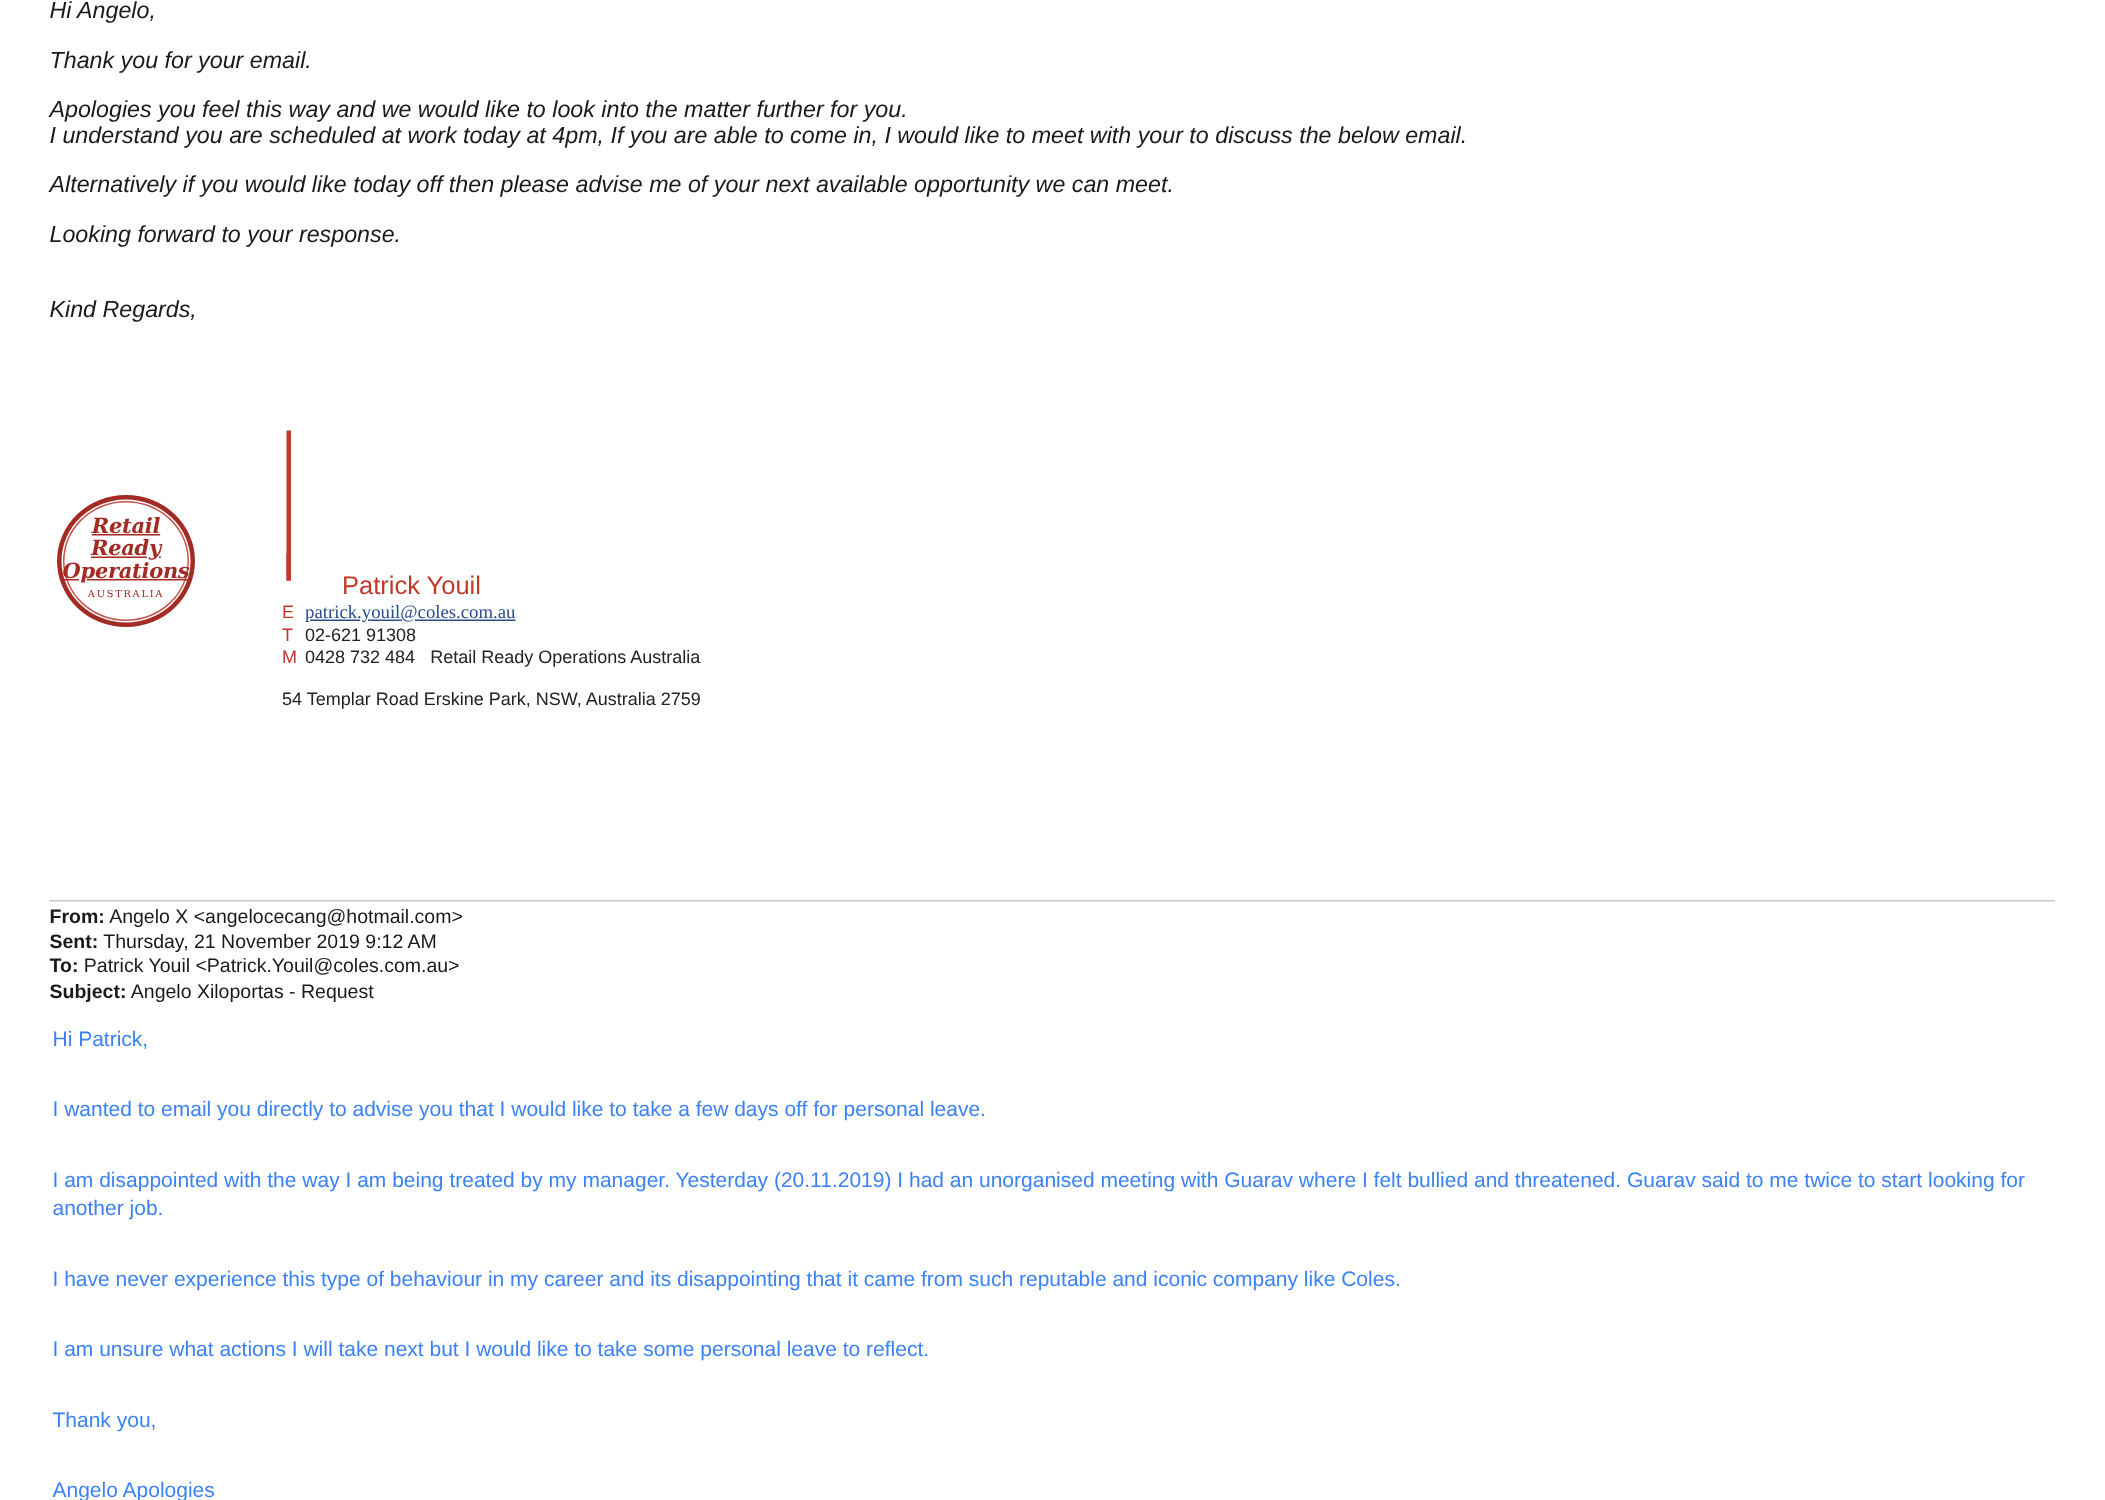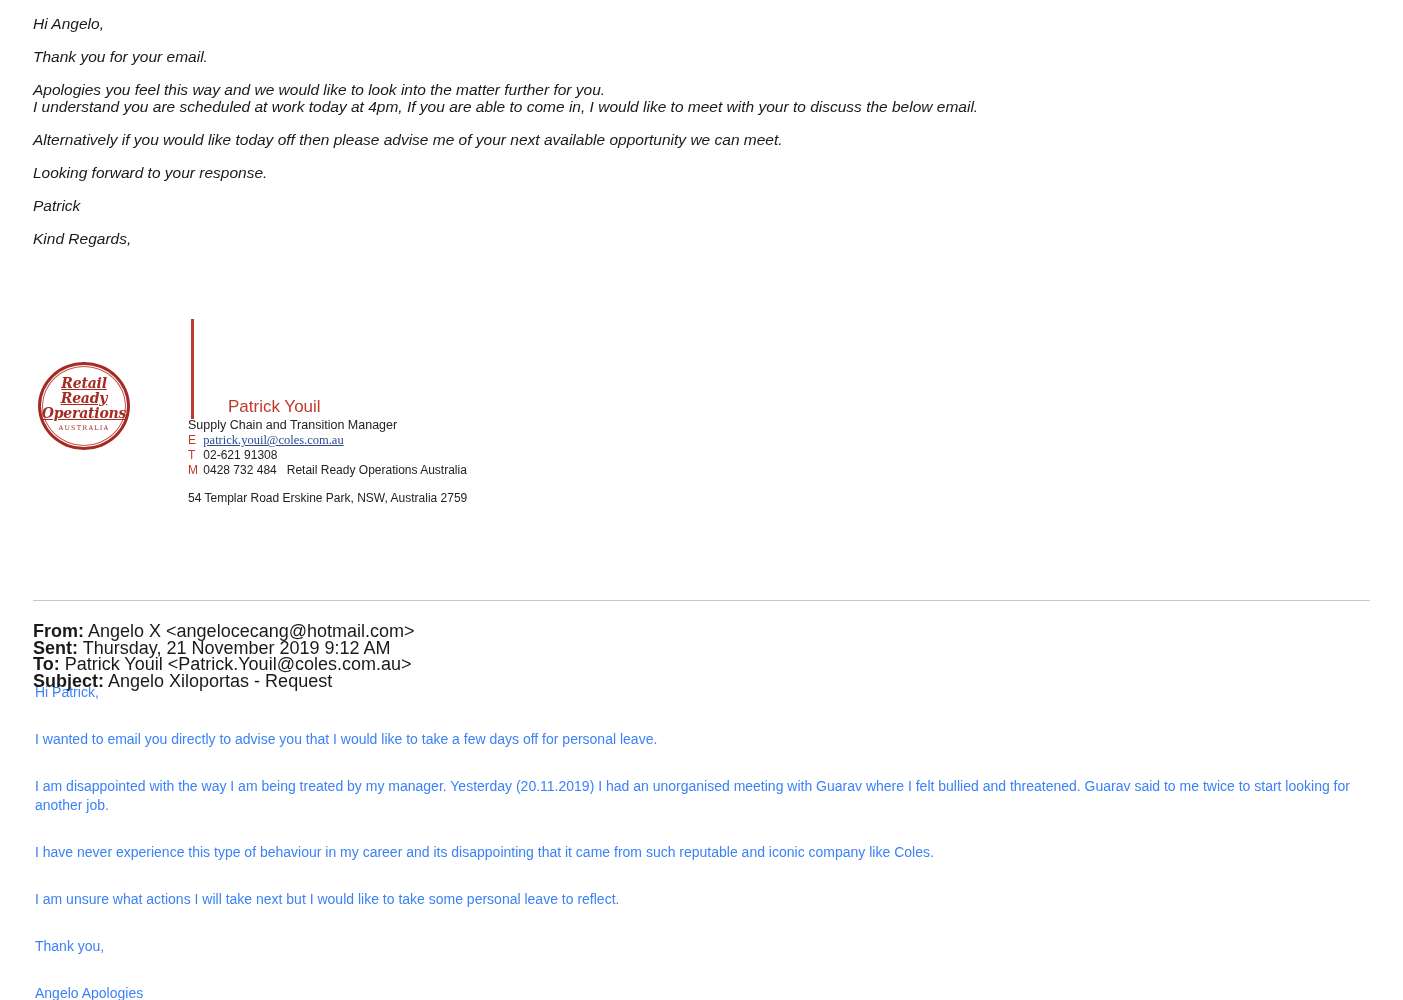--- a/index.html
+++ b/index.html
@@ -18,21 +18,21 @@
   .page {
     position: relative;
     width: 1403px;
     height: 1000px;
     box-sizing: border-box;
     padding: 0 33px;
   }
 
   
   .reply-body {
-    padding-top: 16px;
+    padding-top: 0px;
   }
   .reply-body p {
     margin: 0;
     font-style: italic;
     font-size: 15.5px;
     line-height: 16px;
     color: #1a1a1a;
   }
   .reply-body .gap {
     height: 17px;
@@ -121,21 +121,21 @@
     left: 158px;
     top: 82px;
     width: 3px;
     height: 18px;
     background: #c0392b;
   }
 
   .sig-details {
     position: absolute;
     left: 155px;
-    top: 78px;
+    top: 94px;
     width: 700px;
   }
   .sig-name {
     color: #c0392b;
     font-size: 17px;
     line-height: 20px;
     padding-left: 40px;
   }
   .sig-title {
     font-size: 12.5px;
@@ -175,22 +175,22 @@
     position: absolute;
     left: 33px;
     right: 33px;
     top: 600px;
   }
 
   
   .quoted-header {
     position: absolute;
     left: 33px;
-    top: 623px;
-    font-size: 18px;
+    top: 603px;
+    font-size: 13px;
     line-height: 16.5px;
     color: #1a1a1a;
   }
   .quoted-header .lbl {
     font-weight: bold;
   }
 
   
   .orig-body {
     position: absolute;
@@ -218,40 +218,38 @@
     <div class="gap"></div>
     <p>Thank you for your email.</p>
     <div class="gap"></div>
     <p>Apologies you feel this way and we would like to look into the matter further for you.</p>
     <p class="tight">I understand you are scheduled at work today at 4pm, If you are able to come in, I would like to meet with your to discuss the below email.</p>
     <div class="gap"></div>
     <p>Alternatively if you would like today off then please advise me of your next available opportunity we can meet.</p>
     <div class="gap"></div>
     <p>Looking forward to your response.</p>
     <div class="gap"></div>
-    <p>Patrick</p>
     <div class="gap"></div>
     <p class="kind-regards">Kind Regards,</p>
   </div>
 
   <div class="signature">
 
     <div class="sig-logo">
       <div class="ring"></div>
       <div class="ring-inner"></div>
       <div class="logo-text">Retail Ready Operations</div>
       <div class="logo-sub">AUSTRALIA</div>
     </div>
 
     <div class="sig-bar"></div>
     <div class="sig-bar2"></div>
 
     <div class="sig-details">
       <div class="sig-name">Patrick Youil</div>
-      <div class="sig-title">Supply Chain and Transition Manager</div>
       <div class="sig-line">
         <span class="sig-key">E</span>
         <a class="sig-email" href="#">patrick.youil@coles.com.au</a>
       </div>
       <div class="sig-line">
         <span class="sig-key">T</span>
         <span>02-621 91308</span>
       </div>
       <div class="sig-line">
         <span class="sig-key">M</span>

